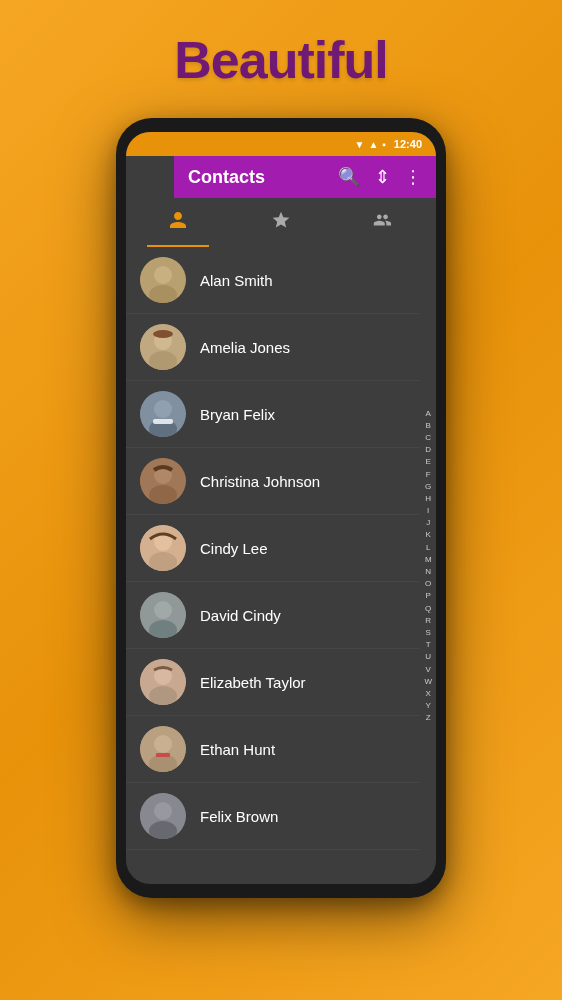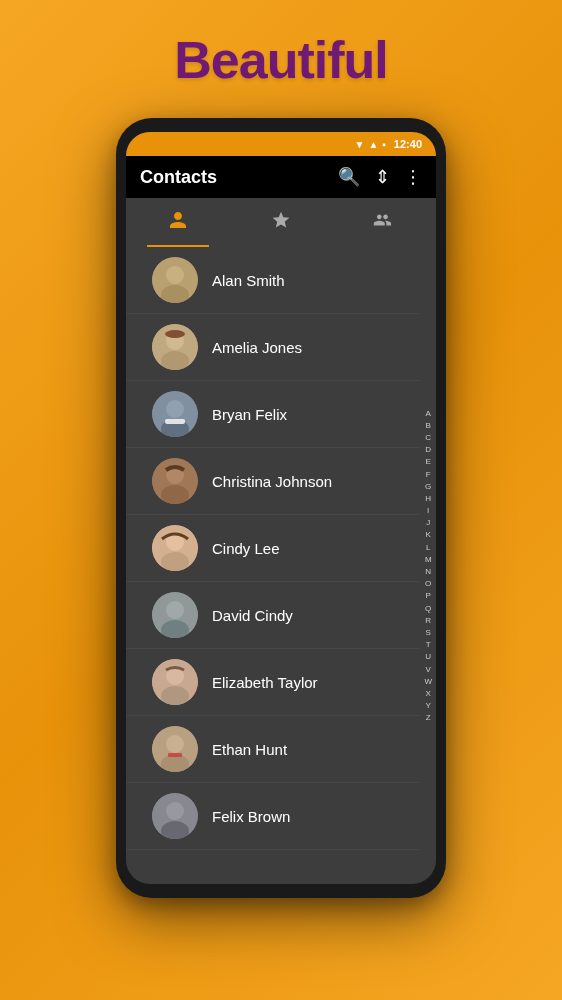--- a/index.html
+++ b/index.html
@@ -76,25 +76,26 @@
       margin-left: 4px;
     }
 
     .wifi-icon, .signal-icon, .battery-icon {
       color: white;
       font-size: 10px;
     }
 
     
     .app-bar {
-      background: #000000;
+      background: #a21caf;
       padding: 10px 14px;
       display: flex;
       align-items: center;
       justify-content: space-between;
+      margin-left: 48px;
     }
 
     .app-bar-title {
       color: white;
       font-size: 18px;
       font-weight: bold;
     }
 
     .app-bar-actions {
       display: flex;
@@ -155,21 +156,21 @@
     }
 
     .contacts-scroll {
       flex: 1;
       overflow-y: hidden;
     }
 
     .contact-item {
       display: flex;
       align-items: center;
-      padding: 10px 26px;
+      padding: 10px 14px;
       cursor: pointer;
       border-bottom: 1px solid rgba(255,255,255,0.05);
     }
 
     .avatar {
       width: 46px;
       height: 46px;
       border-radius: 50%;
       background: #888;
       flex-shrink: 0;

